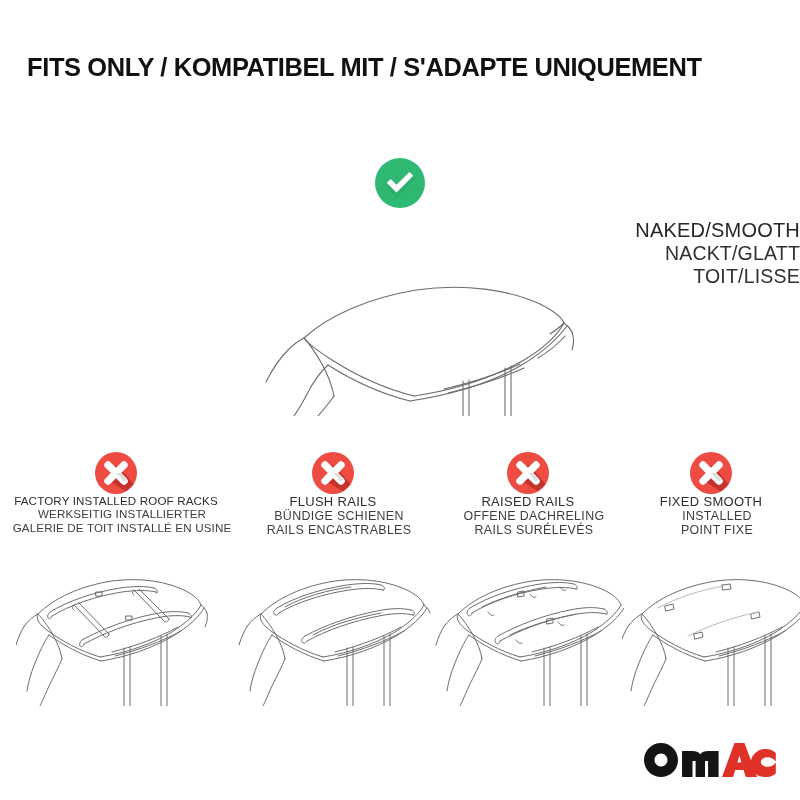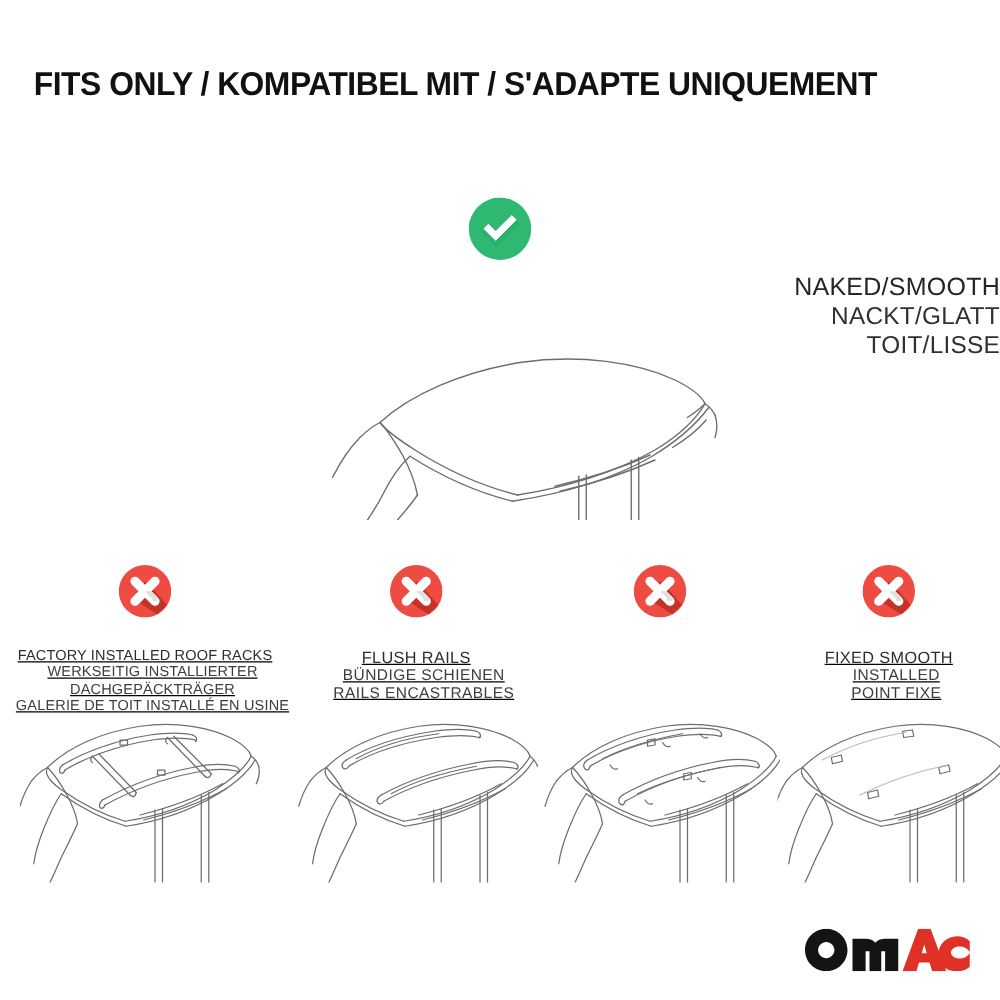--- a/index.html
+++ b/index.html
@@ -89,23 +89,22 @@
   .col-1 { left: 232px; width: 202px; }
   .col-2 { left: 434px; width: 188px; }
   .col-3 { left: 622px; width: 178px; }
 
   .x-badge-wrap {
     width: 42px;
     height: 42px;
     margin: 0 auto;
   }
   .col-labels {
-    margin-top: 24px;
+    margin-top: 0;
     line-height: 1.16;
-    text-decoration: underline;
   }
   .col-labels .l {
     font-size: 12.6px;
     color: #3a3a3a;
     letter-spacing: 0.35px;
     white-space: nowrap;
   }
   .col-labels .l1 {
     font-size: 13px;
     color: #2d2d2d;
@@ -206,21 +205,20 @@
       <svg width="42" height="42" viewBox="0 0 42 42" aria-hidden="true">
         <circle cx="21" cy="21" r="21" fill="#EE4B42"></circle>
         <path d="M21 13 L29 21 L38.5 32 L31 39.5 L13 28 Z" fill="#b52a22" opacity="0.75"></path>
         <path d="M26.2 21 L31.6 15.6 A2.6 2.6 0 0 0 26.4 10.4 L21 15.8 L15.6 10.4 A2.6 2.6 0 0 0 10.4 15.6 L15.8 21 L10.4 26.4 A2.6 2.6 0 0 0 15.6 31.6 L21 26.2 L26.4 31.6 A2.6 2.6 0 0 0 31.6 26.4 Z" fill="#ffffff"></path>
         <path d="M21 21 L26.4 26.4 A2.6 2.6 0 0 0 31.6 26.4 L26.2 21 Z" fill="#e0e0e0"></path>
       </svg>
     </div>
     <div class="col-labels">
       <div class="l l1">FACTORY INSTALLED ROOF RACKS</div>
       <div class="l l2">WERKSEITIG INSTALLIERTER</div>
-      <div class="l l2">DACHGEPÄCKTRÄGER</div>
       <div class="l l3">GALERIE DE TOIT INSTALLÉ EN USINE</div>
     </div>
     <div class="col-art">
       <svg width="200" height="150" viewBox="0 0 200 150" aria-hidden="true">
         <g fill="none" stroke="#6d6d6d" stroke-width="1" stroke-linecap="round" stroke-linejoin="round">
           <path d="M22 58 C38 42 64 30 96 25 C126 21 152 26 170 35 C179 40 184 45 185 49"></path>
           <path d="M185 49 C181 57 170 67 156 76 C136 88 110 97 84 101"></path>
           <path d="M84 101 C64 95 46 85 32 75 C24 69 19 63 22 58"></path>
           <path d="M22 58 C18 60 13 64 9 69 C5 75 2 82 0 89"></path>
           <path d="M22 58 C26 62 32 70 37 79 C42 88 45 96 46 103"></path>
@@ -316,20 +314,25 @@
 
   <div class="col col-2">
     <div class="x-badge-wrap">
       <svg width="42" height="42" viewBox="0 0 42 42" aria-hidden="true">
         <circle cx="21" cy="21" r="21" fill="#EE4B42"></circle>
         <path d="M21 13 L29 21 L38.5 32 L31 39.5 L13 28 Z" fill="#b52a22" opacity="0.75"></path>
         <path d="M26.2 21 L31.6 15.6 A2.6 2.6 0 0 0 26.4 10.4 L21 15.8 L15.6 10.4 A2.6 2.6 0 0 0 10.4 15.6 L15.8 21 L10.4 26.4 A2.6 2.6 0 0 0 15.6 31.6 L21 26.2 L26.4 31.6 A2.6 2.6 0 0 0 31.6 26.4 Z" fill="#ffffff"></path>
         <path d="M21 21 L26.4 26.4 A2.6 2.6 0 0 0 31.6 26.4 L26.2 21 Z" fill="#e0e0e0"></path>
       </svg>
     </div>
+    <div class="col-labels">
+      <div class="l l1">RAISED RAILS</div>
+      <div class="l l2">OFFENE DACHRELING</div>
+      <div class="l l3">RAILS SURÉLEVÉS</div>
+    </div>
     <div class="col-art">
       <svg width="190" height="150" viewBox="0 0 190 150" aria-hidden="true">
         <g fill="none" stroke="#6d6d6d" stroke-width="1" stroke-linecap="round" stroke-linejoin="round">
           <path d="M24 58 C40 42 66 30 98 25 C128 21 154 26 172 35 C181 40 186 45 187 49"></path>
           <path d="M187 49 C183 57 172 67 158 76 C138 88 112 97 86 101"></path>
           <path d="M86 101 C66 95 48 85 34 75 C26 69 21 63 24 58"></path>
           <path d="M24 58 C20 60 15 64 11 69 C7 75 4 82 2 89"></path>
           <path d="M24 58 C28 62 34 70 39 79 C44 88 47 96 48 103"></path>
           <path d="M48 103 C45 110 40 120 35 130 C31 139 28 146 26 150"></path>
           <path d="M190 52 C185 61 174 71 159 80 C139 92 113 101 87 105"></path>

